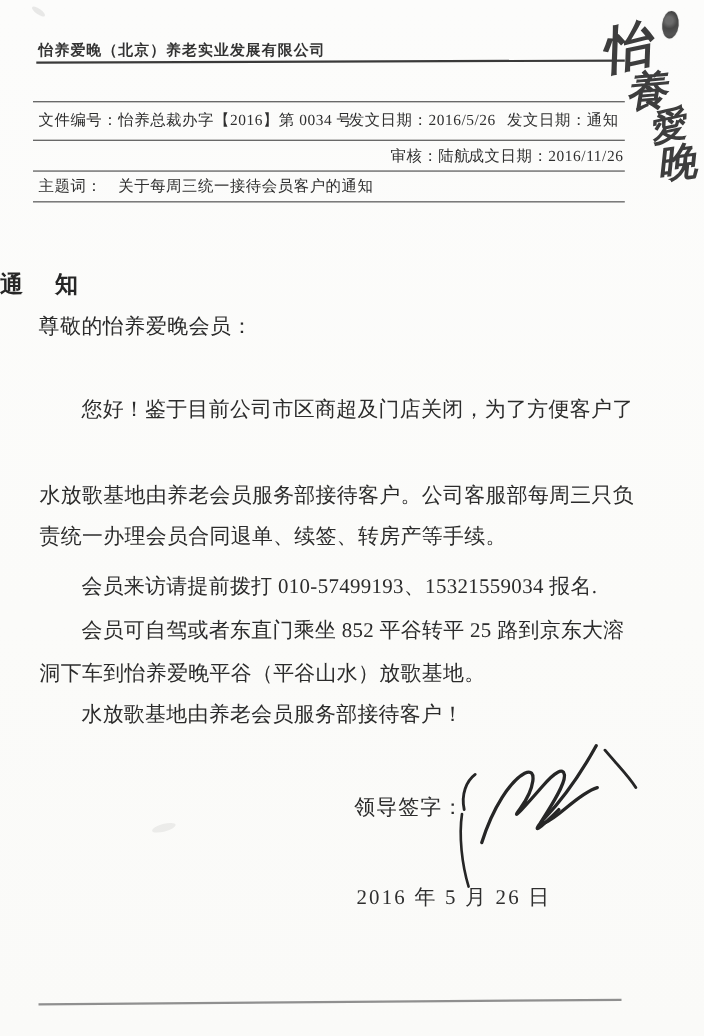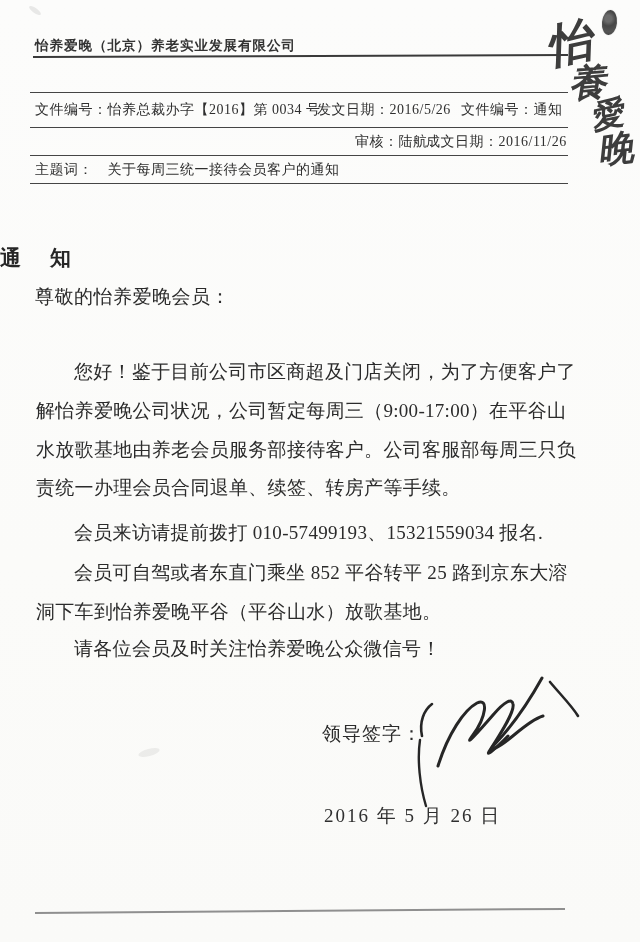--- a/index.html
+++ b/index.html
@@ -106,42 +106,41 @@
     <span class="seal"></span>
     <span class="lg c2">養</span>
     <span class="lg c3">愛</span>
     <span class="lg c4">晚</span>
   </div>
 
   <div class="meta">
     <div class="mrow r1">
       <span class="mc" style="left:5px">文件编号：怡养总裁办字【2016】第 0034 号</span>
       <span class="mc" style="left:287px">发文日期：2016/5/26</span>
-      <span class="mc" style="left:431px">文件编号：通知</span>
+      <span class="mc" style="left:431px">发文日期：通知</span>
     </div>
     <div class="mrow r2">
       <span class="mc" style="left:325px">审核：陆航</span>
       <span class="mc" style="left:396px">成文日期：2016/11/26</span>
     </div>
     <div class="mrow r3">
       <span class="mc" style="left:5px">主题词：　关于每周三统一接待会员客户的通知</span>
     </div>
   </div>
 
   <div class="title">通　知</div>
   <div class="salutation">尊敬的怡养爱晚会员：</div>
 
   <div class="bl" style="left:74px;top:339px">您好！鉴于目前公司市区商超及门店关闭，为了方便客户了</div>
-  <div class="bl" style="left:36px;top:378px">解怡养爱晚公司状况，公司暂定每周三（9:00-17:00）在平谷山</div>
   <div class="bl" style="left:36px;top:455px">责统一办理会员合同退单、续签、转房产等手续。</div>
   <div class="bl" style="left:36px;top:417px">水放歌基地由养老会员服务部接待客户。公司客服部每周三只负</div>
   <div class="bl" style="left:74px;top:500px">会员来访请提前拨打 010-57499193、15321559034 报名.</div>
   <div class="bl" style="left:74px;top:540px">会员可自驾或者东直门乘坐 852 平谷转平 25 路到京东大溶</div>
   <div class="bl" style="left:36px;top:579px">洞下车到怡养爱晚平谷（平谷山水）放歌基地。</div>
-  <div class="bl" style="left:74px;top:616px">请各位会员及时关注怡养爱晚公众微信号！</div>
+  <div class="bl" style="left:74px;top:616px">水放歌基地由养老会员服务部接待客户！</div>
 
   <div class="sig-label">领导签字：</div>
   <svg class="signature" width="190" height="140" viewBox="0 0 190 140" fill="none" stroke="#262626" stroke-linecap="round" stroke-linejoin="round">
     <path d="M 40,32 C 32,38 27,50 30,64" stroke-width="2.6"></path>
     <path d="M 28,68 C 25,88 28,114 34,134" stroke-width="2.4"></path>
     <path d="M 46,94 C 56,62 72,38 85,31 C 97,25 94,45 81,63 C 70,78 88,58 101,43 C 113,29 120,26 121,32 C 123,40 107,64 98,78 C 92,87 104,76 116,64" stroke-width="3"></path>
     <path d="M 150,6 C 140,24 122,52 103,72 C 94,81 104,78 122,63 C 134,53 144,46 151,44" stroke-width="3"></path>
     <path d="M 158,10 C 168,22 180,34 186,44" stroke-width="2.6"></path>
   </svg>
 

